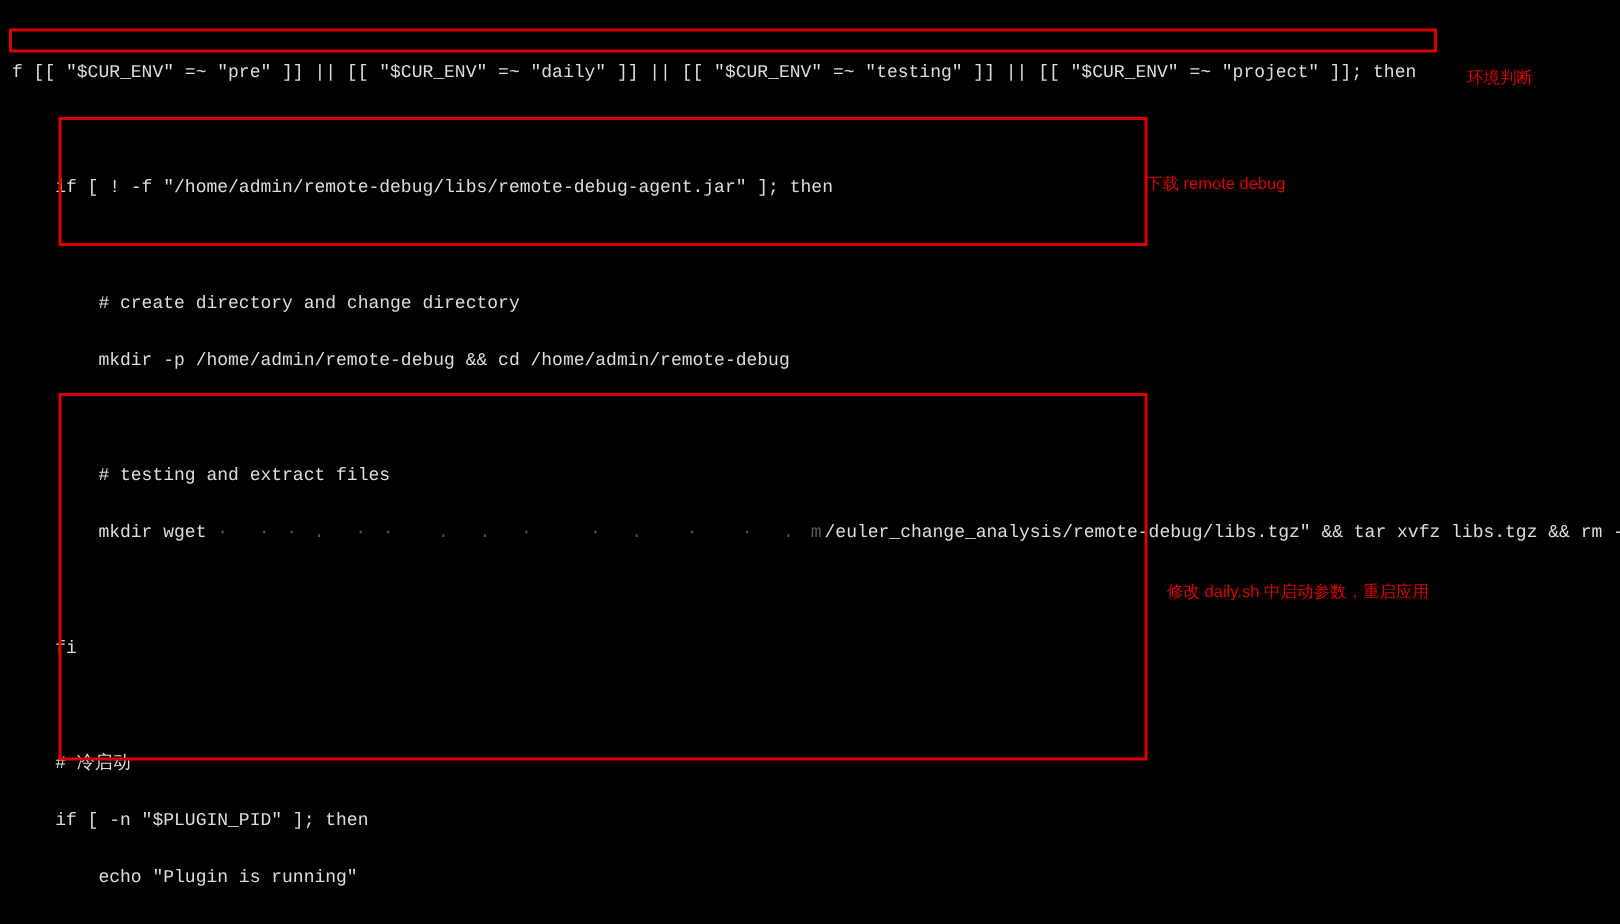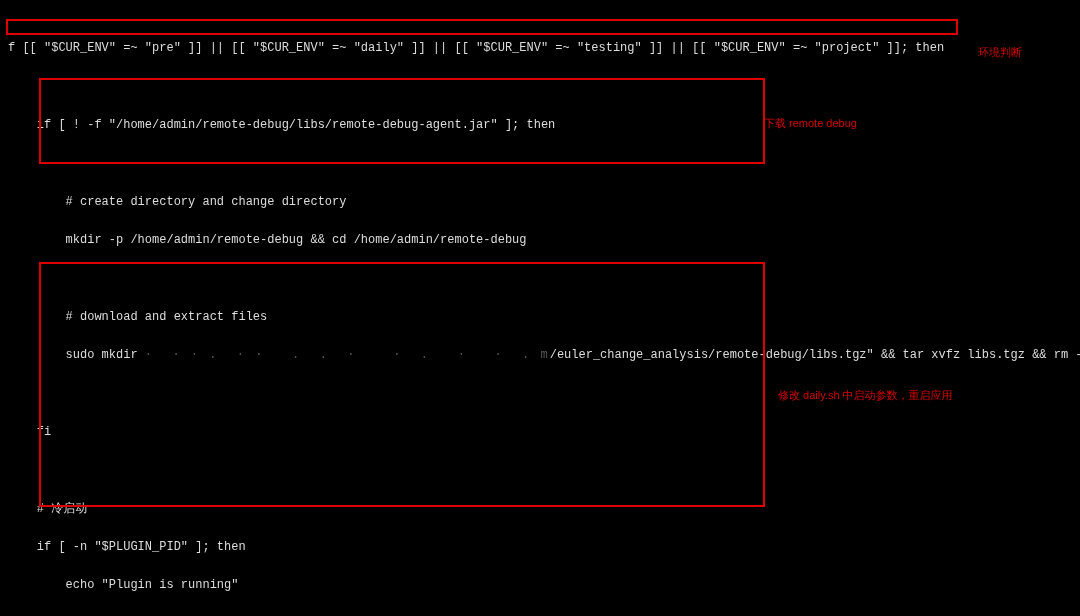--- a/index.html
+++ b/index.html
@@ -37,23 +37,23 @@
 <span>    if [ ! -f "/home/admin/remote-debug/libs/remote-debug-agent.jar" ]; then</span>
 
 <span></span>
 
 <span>        # create directory and change directory</span>
 
 <span>        mkdir -p /home/admin/remote-debug &amp;&amp; cd /home/admin/remote-debug</span>
 
 <span></span>
 
-<span>        # download and extract files</span>
+<span>        # testing and extract files</span>
 
-<span><span>        sudo mkdir </span><span class="obf">·  · · .  · ·   .  .  ·    ·  .   ·   ·  . m</span><span>/euler_change_analysis/remote-debug/libs.tgz" &amp;&amp; tar xvfz libs.tgz &amp;&amp; rm -f libs.tgz</span></span>
+<span><span>        mkdir wget </span><span class="obf">·  · · .  · ·   .  .  ·    ·  .   ·   ·  . m</span><span>/euler_change_analysis/remote-debug/libs.tgz" &amp;&amp; tar xvfz libs.tgz &amp;&amp; rm -f libs.tgz</span></span>
 
 <span></span>
 
 <span>    fi</span>
 
 <span></span>
 
 <span>    # 冷启动</span>
 
 <span>    if [ -n "$PLUGIN_PID" ]; then</span>

